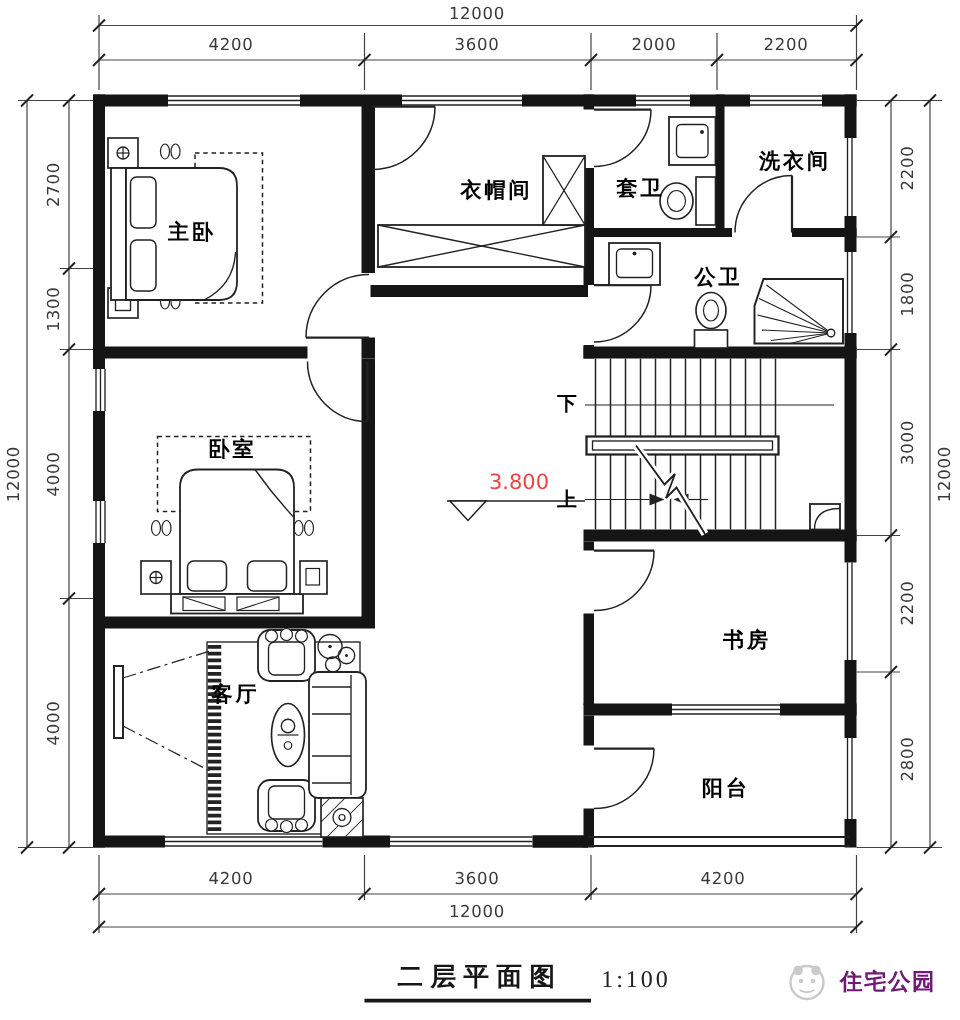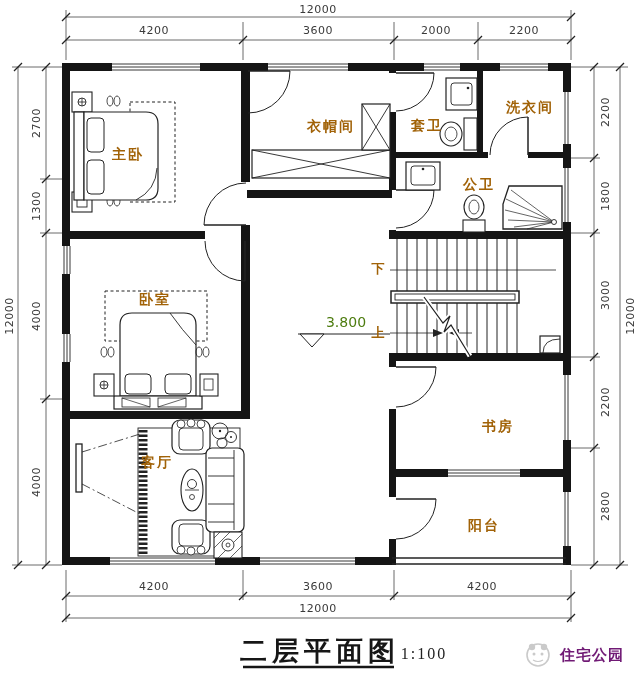--- a/index.html
+++ b/index.html
@@ -1,25 +1,25 @@
 <!DOCTYPE html>
 <html><head>
 <meta charset="utf-8">
 <style>
   html,body{margin:0;padding:0;background:#fff;}
   #stage{position:relative;width:640px;height:680px;background:#fff;overflow:hidden;
          font-family:"Liberation Sans","DejaVu Sans",sans-serif;}
   #plan-svg{position:absolute;left:0;top:0;}
-  .lbl{position:absolute;transform:translate(-50%,-50%);white-space:nowrap;color:#a16207;}
+  .lbl{position:absolute;transform:translate(-50%,-50%);white-space:nowrap;color:#000000;}
   .room{font-size:14px;font-weight:600;letter-spacing:2px;}
   .dim{font-size:11px;color:#3a3a3a;font-family:"DejaVu Sans",sans-serif;letter-spacing:0.5px;}
   .dim.rot{transform:translate(-50%,-50%) rotate(-90deg);}
   .stairlbl{font-size:13px;font-weight:600;}
-  .elev{font-size:14px;color:#4d7c0f;font-family:"DejaVu Sans",sans-serif;}
-  .title{font-size:27px;font-weight:600;letter-spacing:5px;color:#161616;}
+  .elev{font-size:14px;color:#ef4444;font-family:"DejaVu Sans",sans-serif;}
+  .title{font-size:17px;font-weight:600;letter-spacing:5px;color:#161616;}
   .scale{font-size:16px;color:#222;font-family:Liberation Serif, serif;letter-spacing:2px;}
   .wm{font-size:15px;font-weight:700;color:#701a75;letter-spacing:1px;}
 </style>
 </head>
 <body>
 
 <div id="stage">
 
 <svg id="plan-svg" width="640" height="680" viewBox="0 0 640 680">
 

